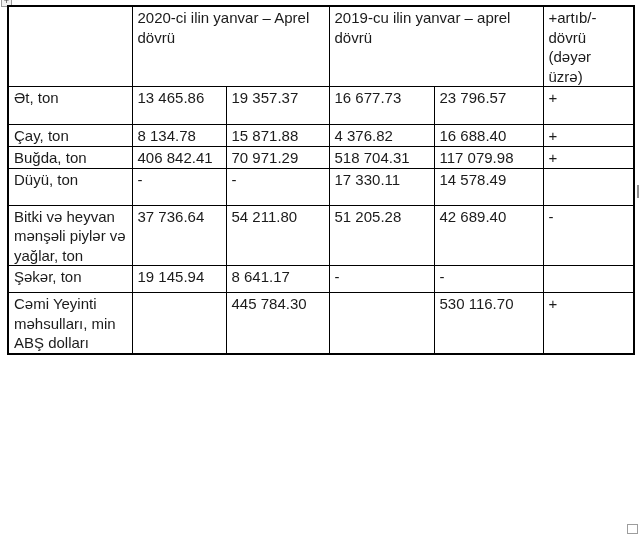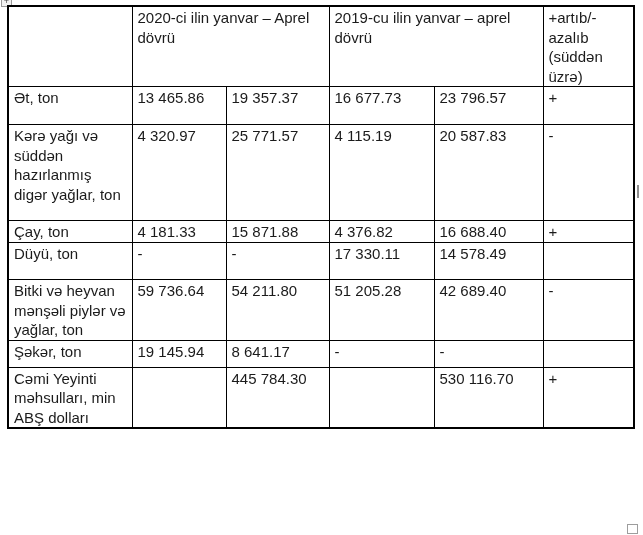--- a/index.html
+++ b/index.html
@@ -92,58 +92,58 @@
       <col style="width:105px">
       <col style="width:109px">
       <col style="width:91px">
     </colgroup>
     <tbody>
       <tr style="height:79px">
         <td></td>
         <td colspan="2">2020-ci ilin yanvar – Aprel dövrü</td>
         <td colspan="2">2019-cu ilin yanvar – aprel dövrü</td>
         <td>+artıb/-
-azalıb (süddən üzrə)</td>
+dövrü (dəyər üzrə)</td>
       </tr>
 
       <tr style="height:38px">
         <td>Ət, ton</td>
         <td>13 465.86</td>
         <td>19 357.37</td>
         <td>16 677.73</td>
         <td>23 796.57</td>
         <td class="sign">+</td>
       </tr>
-      <tr style="height:96px">
-        <td>Kərə yağı və süddən hazırlanmış digər yağlar, ton</td>
-        <td>4 320.97</td>
-        <td>25 771.57</td>
-        <td>4 115.19</td>
-        <td>20 587.83</td>
-        <td class="sign">-</td>
-      </tr>
       <tr style="height:22px">
         <td>Çay, ton</td>
-        <td>4 181.33</td>
+        <td>8 134.78</td>
         <td>15 871.88</td>
         <td>4 376.82</td>
         <td>16 688.40</td>
+        <td class="sign">+</td>
+      </tr>
+      <tr style="height:20px">
+        <td>Buğda, ton</td>
+        <td>406 842.41</td>
+        <td>70 971.29</td>
+        <td>518 704.31</td>
+        <td>117 079.98</td>
         <td class="sign">+</td>
       </tr>
       <tr style="height:37px">
         <td>Düyü, ton</td>
         <td>-</td>
         <td>-</td>
         <td>17 330.11</td>
         <td>14 578.49</td>
         <td class="sign"></td>
       </tr>
       <tr style="height:57px">
         <td>Bitki və heyvan mənşəli piylər və yağlar, ton</td>
-        <td>59 736.64</td>
+        <td>37 736.64</td>
         <td>54 211.80</td>
         <td>51 205.28</td>
         <td>42 689.40</td>
         <td class="sign">-</td>
       </tr>
       <tr style="height:27px">
         <td>Şəkər, ton</td>
         <td>19 145.94</td>
         <td>8 641.17</td>
         <td>-</td>

